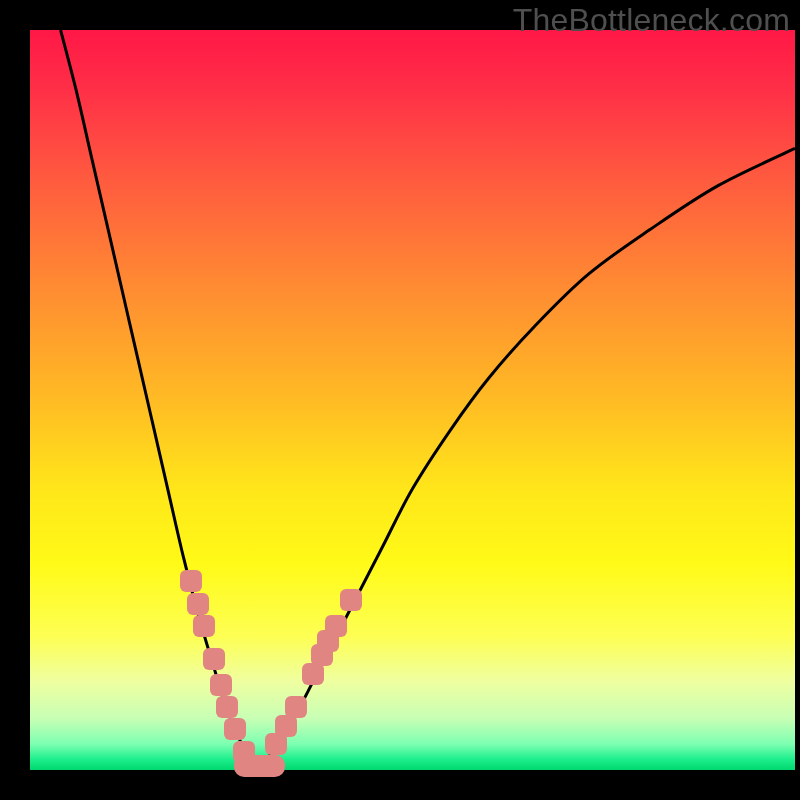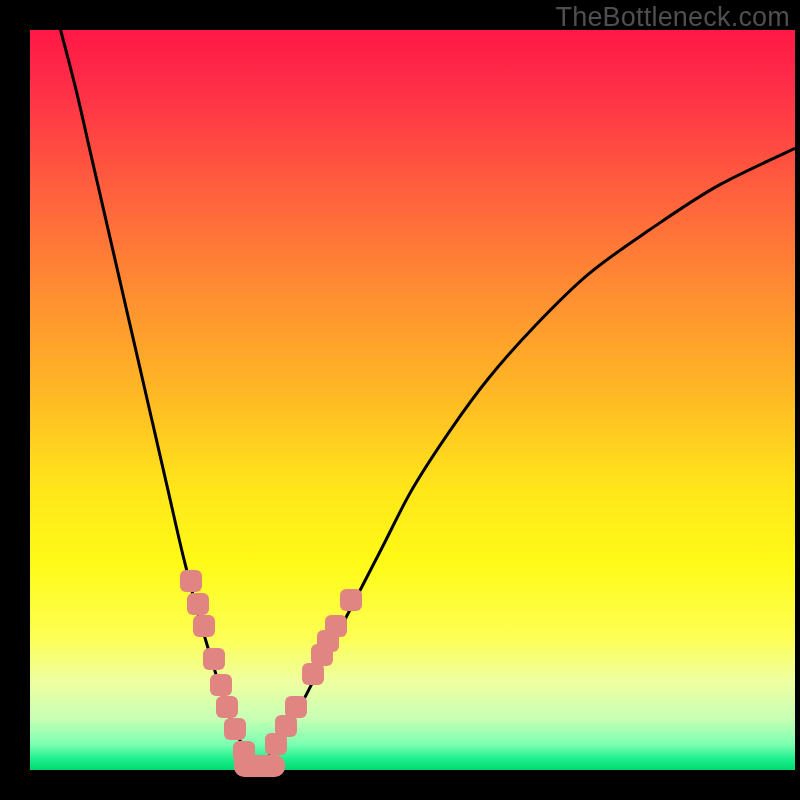--- a/index.html
+++ b/index.html
@@ -23,21 +23,21 @@
     top: 30px;
     width: 765px;
     height: 740px;
     
   }
   #watermark {
     position: absolute;
     top: 2px;
     right: 10px;
     color: #4f4f4f;
-    font-size: 27px;
+    font-size: 32px;
     font-weight: 500;
     letter-spacing: 0.2px;
     user-select: none;
     z-index: 20;
     text-align: center;
   }
   svg.curves {
     position: absolute;
     left: 0;
     top: 0;

